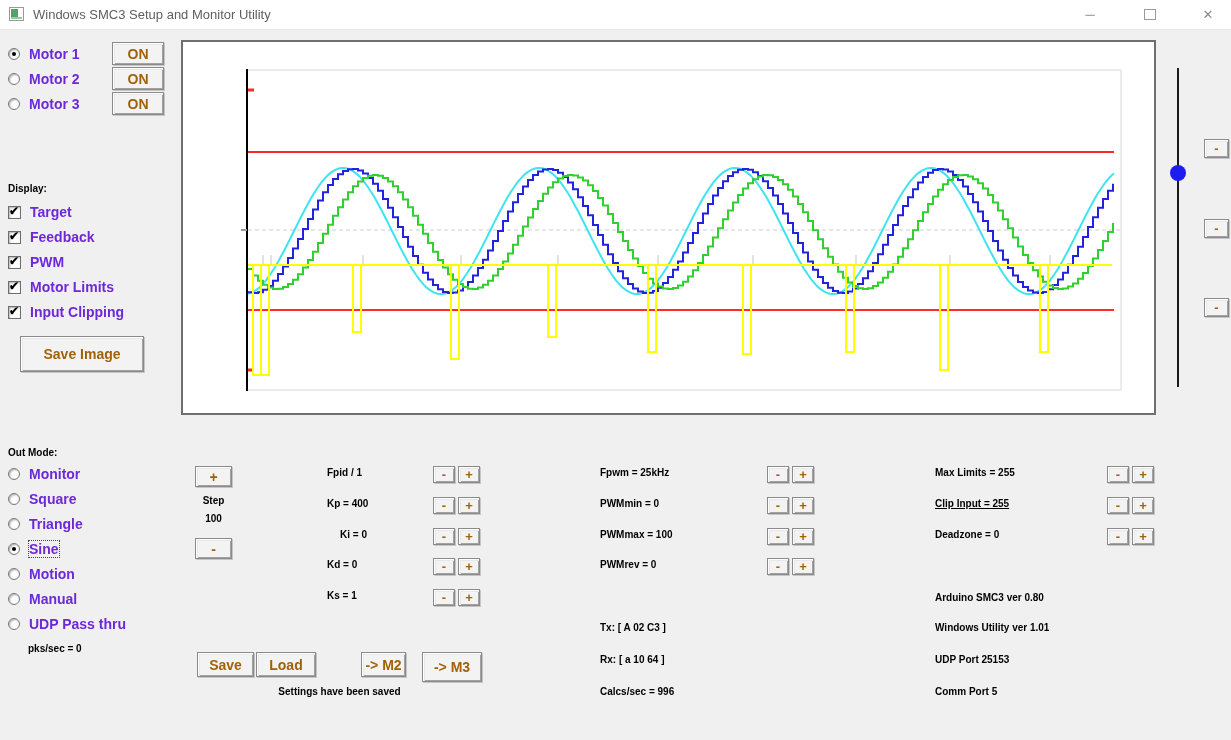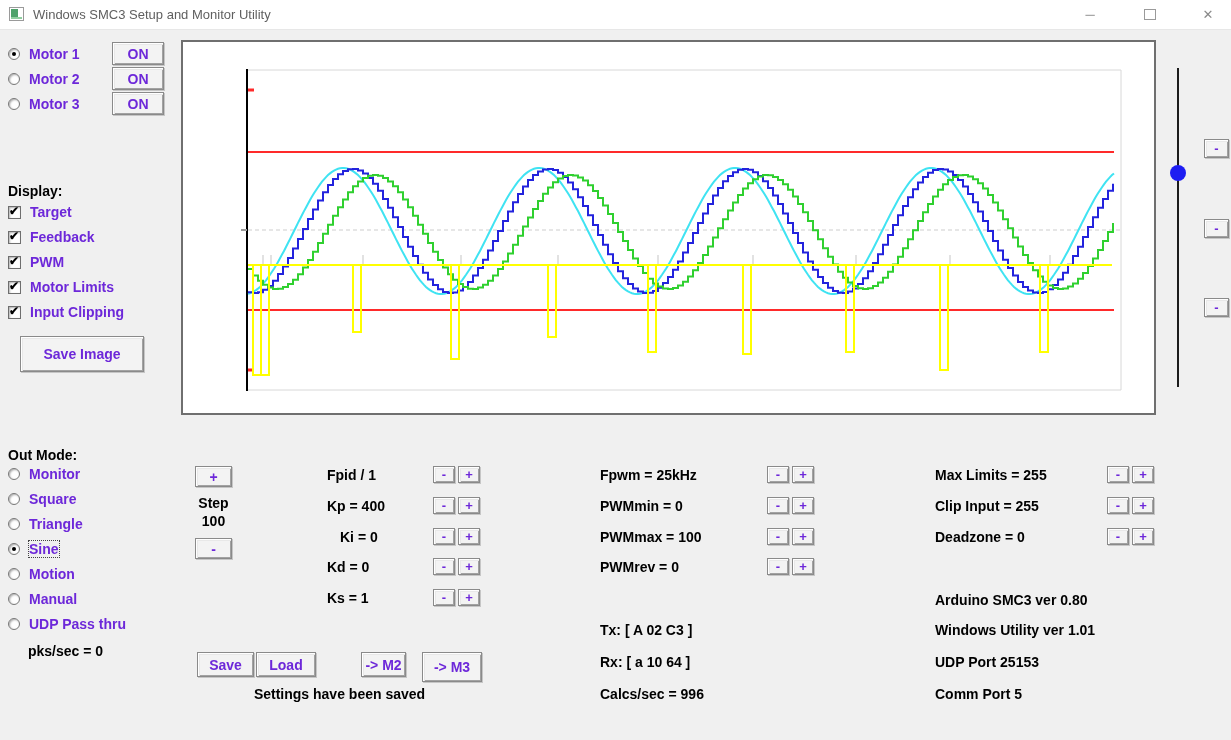--- a/index.html
+++ b/index.html
@@ -15,24 +15,24 @@
   .app-icon i{position:absolute;left:1px;top:1px;width:7px;height:10px;background:#4fa36b;}
   .app-icon u{position:absolute;left:1px;bottom:1px;width:11px;height:2px;background:#8fcf9f;}
   .title-text{position:absolute;left:33px;top:7px;font-size:13px;color:#5f5f5f;white-space:nowrap;}
   .cap{position:absolute;top:0;width:46px;height:28px;display:flex;align-items:center;justify-content:center;color:#8a8a8a;font-size:13px;}
   .cap .maxbox{width:10px;height:9px;border:1px solid #9a9a9a;display:block;}
   
   .b{
     position:absolute;box-sizing:border-box;background:#f3f3f3;border:1px solid #8a8a8a;
     box-shadow:inset 1px 1px 0 #ffffff,inset 2px 2px 0 #e8e8e8,inset -1px -1px 0 #a2a2a2,1px 1px 0 #c6c6c6;
     display:flex;align-items:center;justify-content:center;
-    font-weight:bold;font-size:13px;color:#6d28d9;cursor:default;white-space:nowrap;
+    font-weight:bold;font-size:13px;color:#a16207;cursor:default;white-space:nowrap;
   }
   .b.big{font-size:14px;}
-  .lbl{position:absolute;font-weight:bold;font-size:14px;color:#000;white-space:nowrap;}
+  .lbl{position:absolute;font-weight:bold;font-size:10px;color:#000;white-space:nowrap;}
   .row{position:absolute;display:flex;align-items:center;gap:9px;height:16px;}
   .row .lb{font-weight:bold;font-size:14px;color:#6d28d9;white-space:nowrap;}
   .radio{width:12px;height:12px;border-radius:50%;background:#fff;border:1px solid #777;
          box-shadow:inset 1px 1px 2px #adadad;box-sizing:border-box;flex:0 0 auto;position:relative;}
   .radio.on:after{content:"";position:absolute;left:3px;top:3px;width:4px;height:4px;border-radius:50%;background:#000;}
   .cb{width:13px;height:13px;background:#fff;border:1px solid #6e6e6e;box-shadow:inset 1px 1px 2px #b3b3b3;
       box-sizing:border-box;flex:0 0 auto;position:relative;}
   .cb.on:after{content:"\2714";position:absolute;left:0px;top:-3px;font-size:12px;font-weight:bold;color:#000;}
   .focus{outline:1px dotted #444;}
   
@@ -210,21 +210,21 @@
 <div class="b" style="left:767px;top:528px;width:22px;height:17px;">-</div>
 <div class="b" style="left:792px;top:528px;width:22px;height:17px;">+</div>
 <div class="b" style="left:767px;top:558px;width:22px;height:17px;">-</div>
 <div class="b" style="left:792px;top:558px;width:22px;height:17px;">+</div>
 
 <div class="lbl" style="left:600px;top:622px;">Tx: [ A 02 C3 ]</div>
 <div class="lbl" style="left:600px;top:654px;">Rx: [ a 10 64 ]</div>
 <div class="lbl" style="left:600px;top:686px;">Calcs/sec = 996</div>
 
 <div class="lbl" style="left:935px;top:467px;">Max Limits = 255</div>
-<div class="lbl" style="left:935px;top:498px;">Clip Input = 255</div>
+<div class="lbl" style="left:935px;top:498px;text-decoration:underline;">Clip Input = 255</div>
 <div class="lbl" style="left:935px;top:529px;">Deadzone = 0</div>
 <div class="b" style="left:1107px;top:466px;width:22px;height:17px;">-</div>
 <div class="b" style="left:1132px;top:466px;width:22px;height:17px;">+</div>
 <div class="b" style="left:1107px;top:497px;width:22px;height:17px;">-</div>
 <div class="b" style="left:1132px;top:497px;width:22px;height:17px;">+</div>
 <div class="b" style="left:1107px;top:528px;width:22px;height:17px;">-</div>
 <div class="b" style="left:1132px;top:528px;width:22px;height:17px;">+</div>
 
 <div class="lbl" style="left:935px;top:592px;">Arduino SMC3 ver 0.80</div>
 <div class="lbl" style="left:935px;top:622px;">Windows Utility ver 1.01</div>

